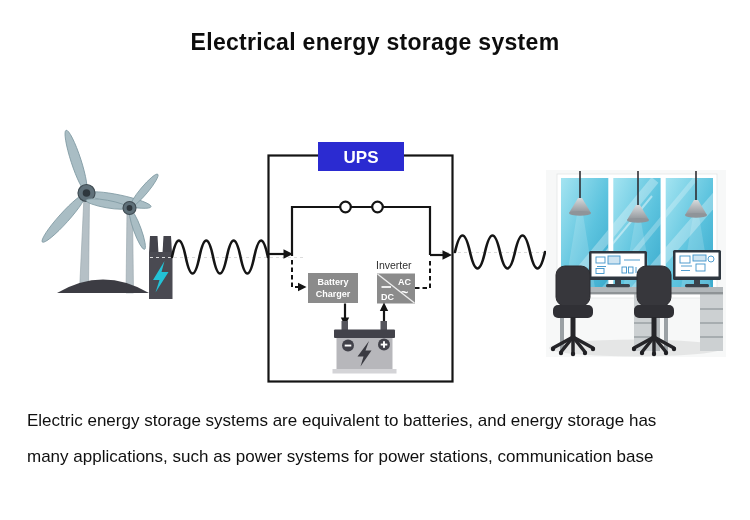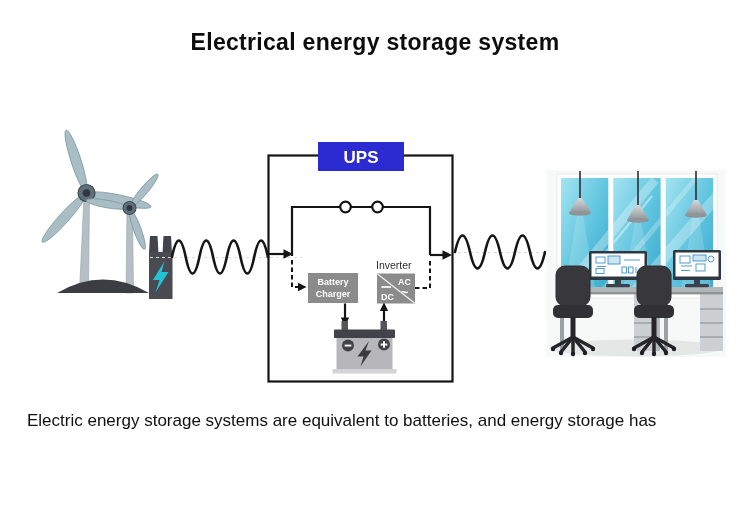--- a/index.html
+++ b/index.html
@@ -287,15 +287,16 @@
         <circle cx="674" cy="349" r="2.2" fill="#1f1f23"></circle>
         <circle cx="642" cy="353" r="2.2" fill="#1f1f23"></circle>
         <circle cx="666" cy="353" r="2.2" fill="#1f1f23"></circle>
         <circle cx="654" cy="354" r="2.2" fill="#1f1f23"></circle>
       </g>
     </g>
   </svg>
 
   <div class="desc">
     <div>Electric energy storage systems are equivalent to batteries, and energy storage has</div>
+    <div>many applications, such as power systems for power stations, communication base</div>
   </div>
 
 </div>
 
 </body></html>

